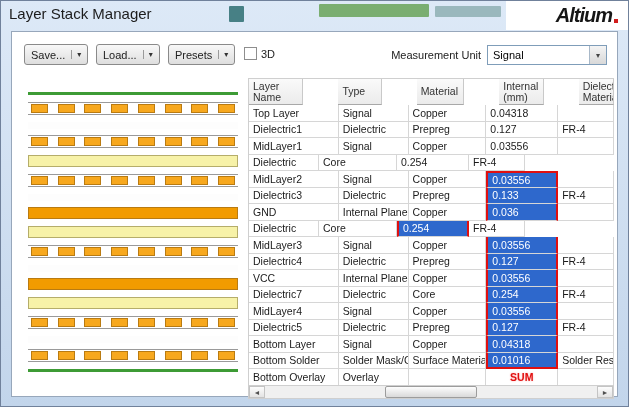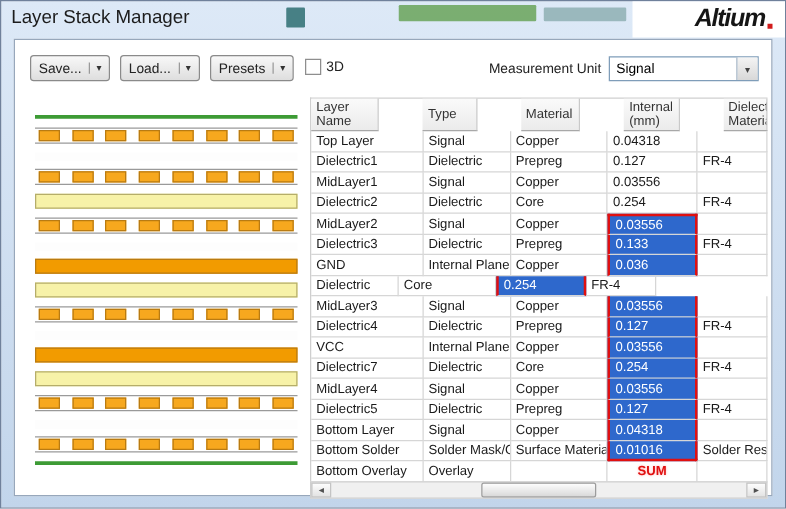--- a/index.html
+++ b/index.html
@@ -209,21 +209,20 @@
             <div class="td c4">FR-4</div>
           </div>
           <div class="tr">
             <div class="td c0">MidLayer1</div>
             <div class="td c1">Signal</div>
             <div class="td c2">Copper</div>
             <div class="td c3">0.03556</div>
             <div class="td c4"></div>
           </div>
           <div class="tr">
-            <div class="td c0">Dielectric2</div>
             <div class="td c1">Dielectric</div>
             <div class="td c2">Core</div>
             <div class="td c3">0.254</div>
             <div class="td c4">FR-4</div>
           </div>
           <div class="tr">
             <div class="td c0">MidLayer2</div>
             <div class="td c1">Signal</div>
             <div class="td c2">Copper</div>
             <div class="td c3 sel sel-first">0.03556</div>

